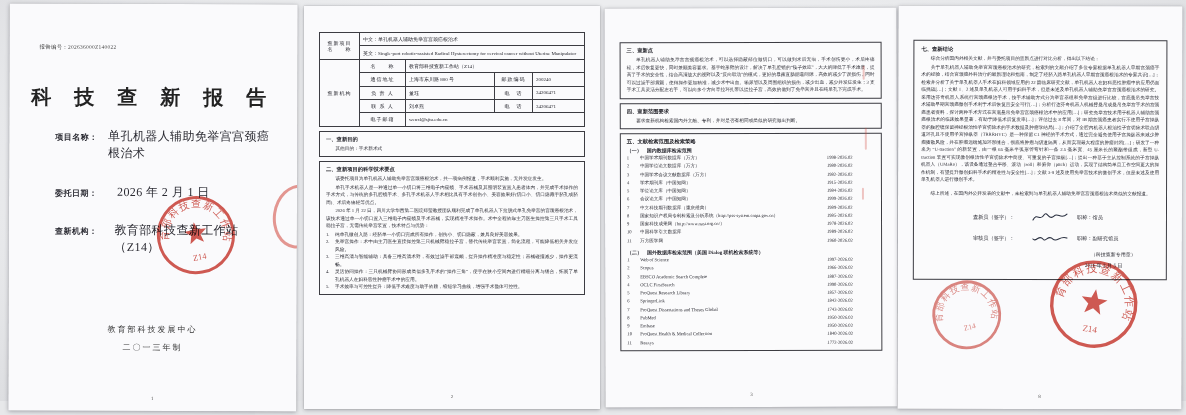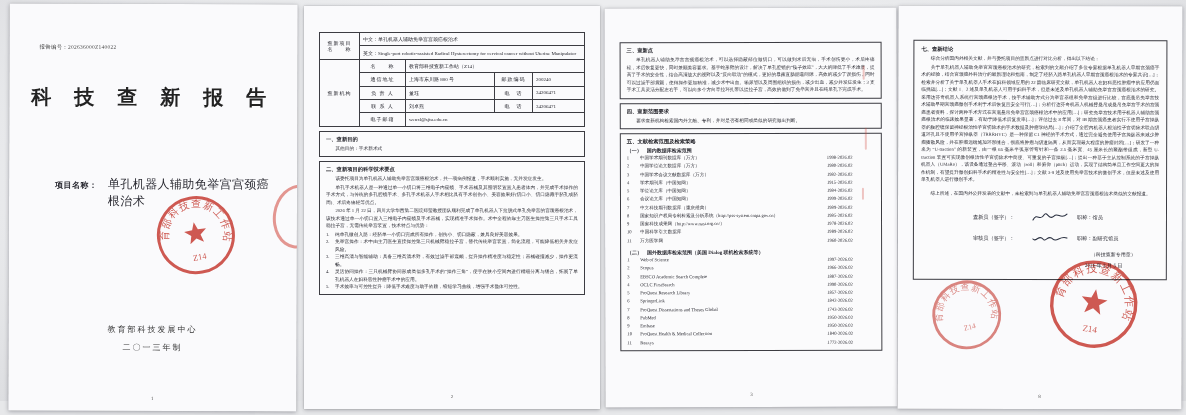--- a/index.html
+++ b/index.html
@@ -11,21 +11,21 @@
   #p1{left:9px;top:4px;width:288px;height:407px;transform:rotate(.2deg);}
   #p2{left:304px;top:6px;width:296px;height:403px;}
   #p3{left:605px;top:8px;width:292px;height:399px;transform:rotate(-.15deg);}
   #p4{left:898px;top:6px;width:284px;height:403px;transform:rotate(.15deg);}
   .pageno{position:absolute;bottom:10px;left:0;right:0;text-align:center;font-size:5px;color:#555;}
   
   .repno{position:absolute;left:30px;top:40px;font-size:5.4px;color:#444;letter-spacing:.3px;}
   .bigtitle{position:absolute;left:0;right:0;top:80px;text-align:center;font-size:20px;font-weight:bold;
             letter-spacing:9px;color:#222;}
   .fields{position:absolute;left:46px;top:124px;right:20px;}
-  .frow{display:flex;margin-bottom:21.5px;align-items:baseline;margin-top:48px;}
+  .frow{display:flex;margin-bottom:21.5px;align-items:baseline;}
   .flabel{font-weight:bold;font-size:8px;width:62px;letter-spacing:.5px;}
   .fvalue{font-size:12px;letter-spacing:.4px;}
   .p1foot{position:absolute;left:0;right:0;top:320px;text-align:center;font-size:8px;letter-spacing:2px;color:#333;}
   .p1foot div{margin-bottom:7px;}
   .seal{position:absolute;opacity:.82;mix-blend-mode:multiply;pointer-events:none;}
   .edge-seal{position:absolute;right:-26px;top:180px;width:44px;height:58px;border:3px solid #cf4338;
              border-radius:50%;opacity:.55;transform:rotate(8deg);}
   
   .inner{position:absolute;left:15px;right:15px;top:26px;}
   .box{border:1px solid #3c3c42;padding:3px 6px;margin-bottom:4px;background:rgba(255,255,255,.2);}
@@ -64,21 +64,29 @@
     <div class="repno"><span>报告编号：</span><span>202636000Z140022</span></div>
     <div class="bigtitle">科 技 查 新 报 告</div>
     <div class="fields">
 
         <div class="frow">
           <span class="flabel">项目名称：</span>
           <span class="fvalue">单孔机器人辅助免举宫宫颈癌根治术</span>
         </div>
 
 
-
+        <div class="frow">
+          <span class="flabel">委托日期：</span>
+          <span class="fvalue">2026 年 2 月 1 日</span>
+        </div>
+
+        <div class="frow">
+          <span class="flabel">查新机构：</span>
+          <span class="fvalue">教育部科技查新工作站（Z14）</span>
+        </div>
 
       </div>
     <div class="p1foot">
       <div>教育部科技发展中心</div>
       <div>二〇一三年制</div>
     </div>
     <svg class="seal" style="left:146px;top:190px;transform:rotate(-10deg);" width="82" height="82" viewBox="0 0 82 82">
       <defs>
           <path id="sc1" d="M41,41 m-28,0 a28,28 0 1,1 56,0 a28,28 0 1,1 -56,0"></path>
         </defs>

